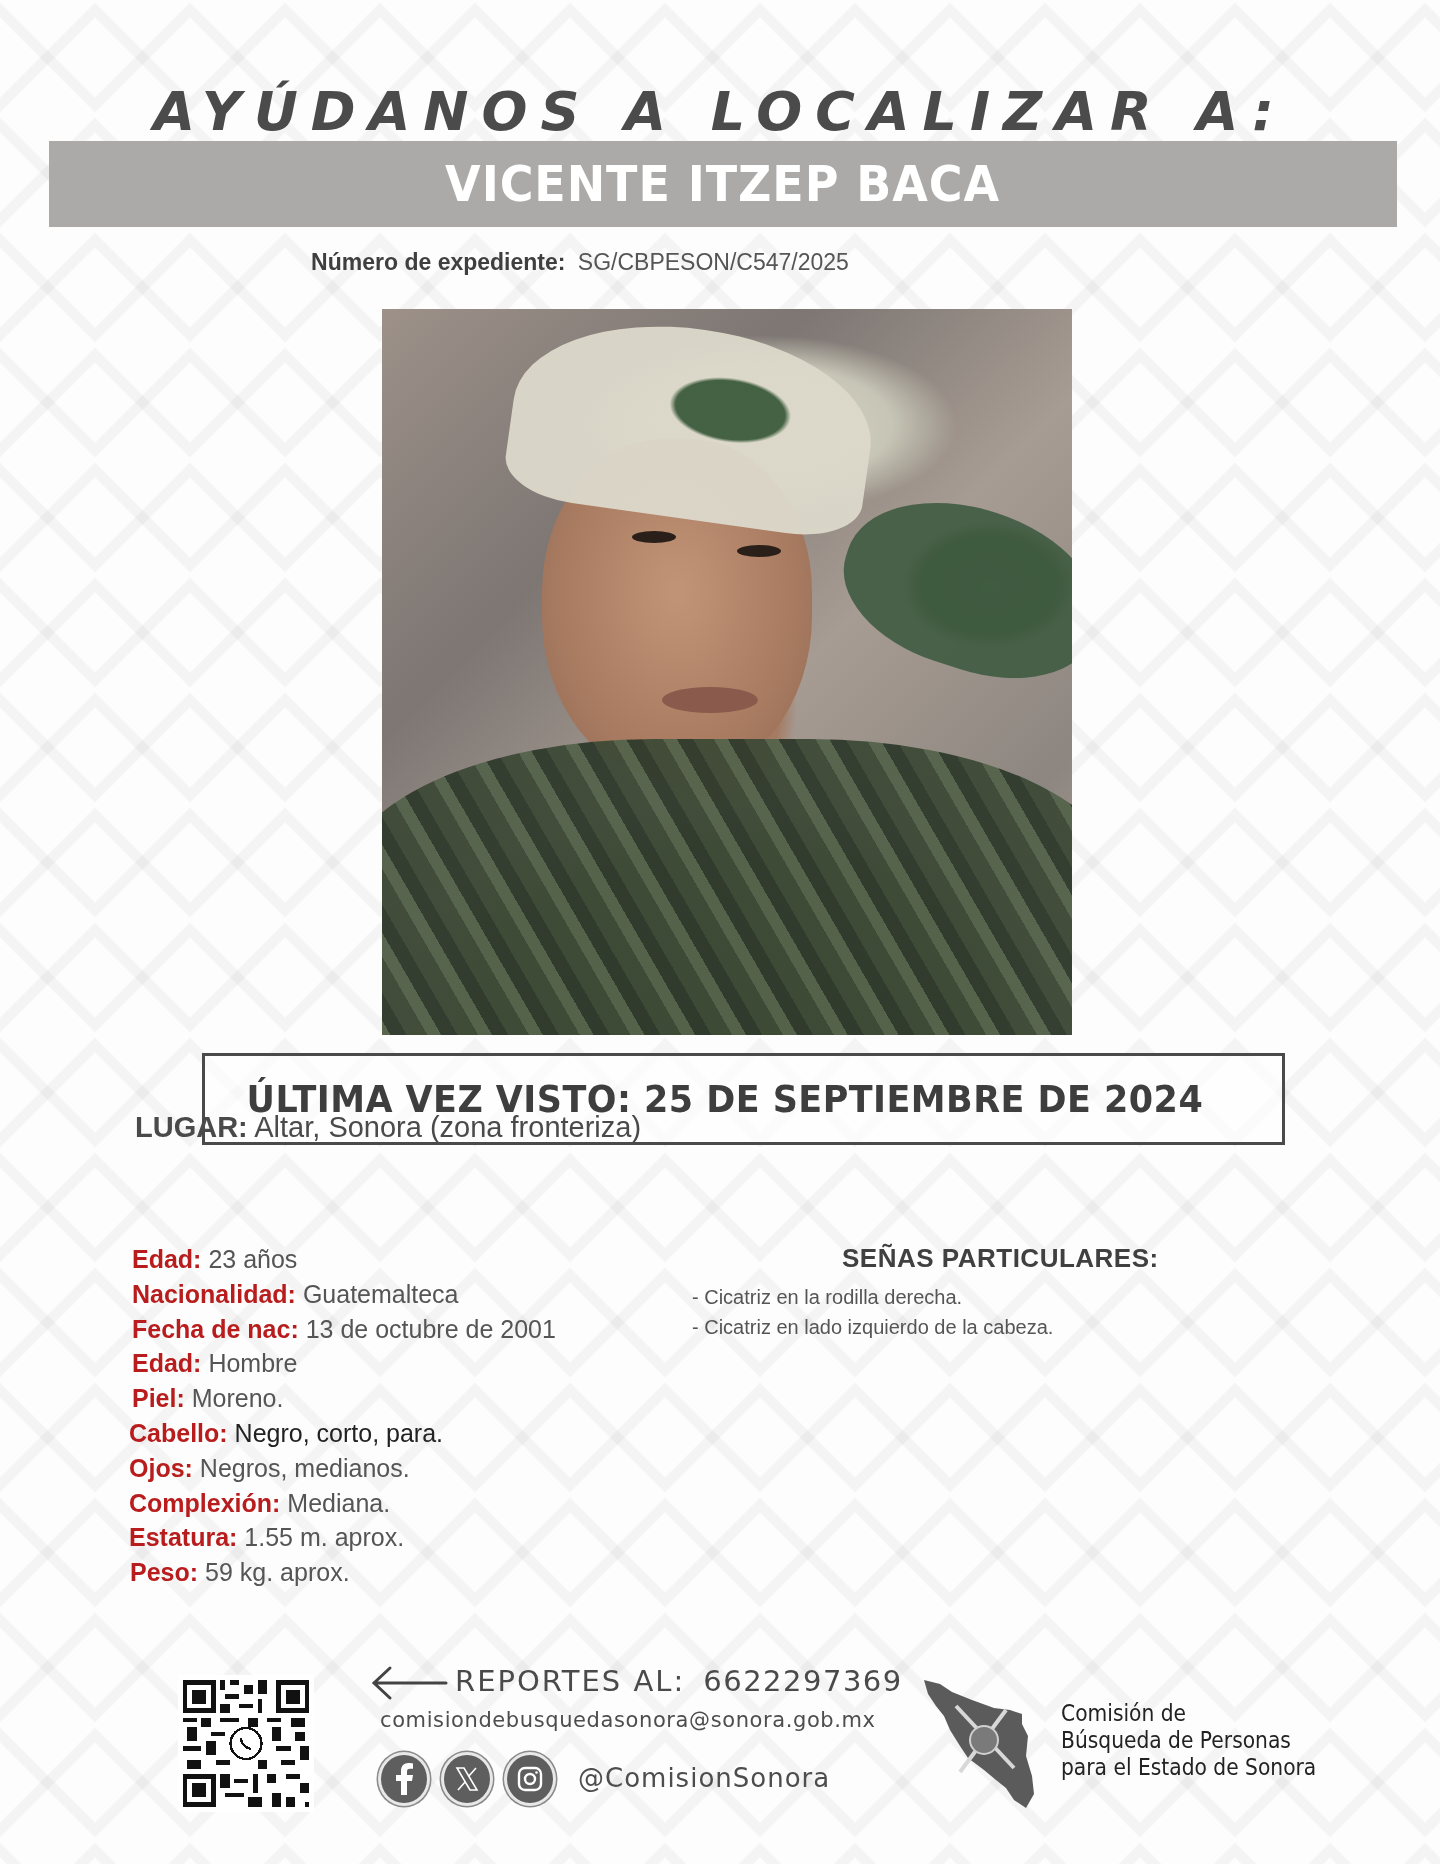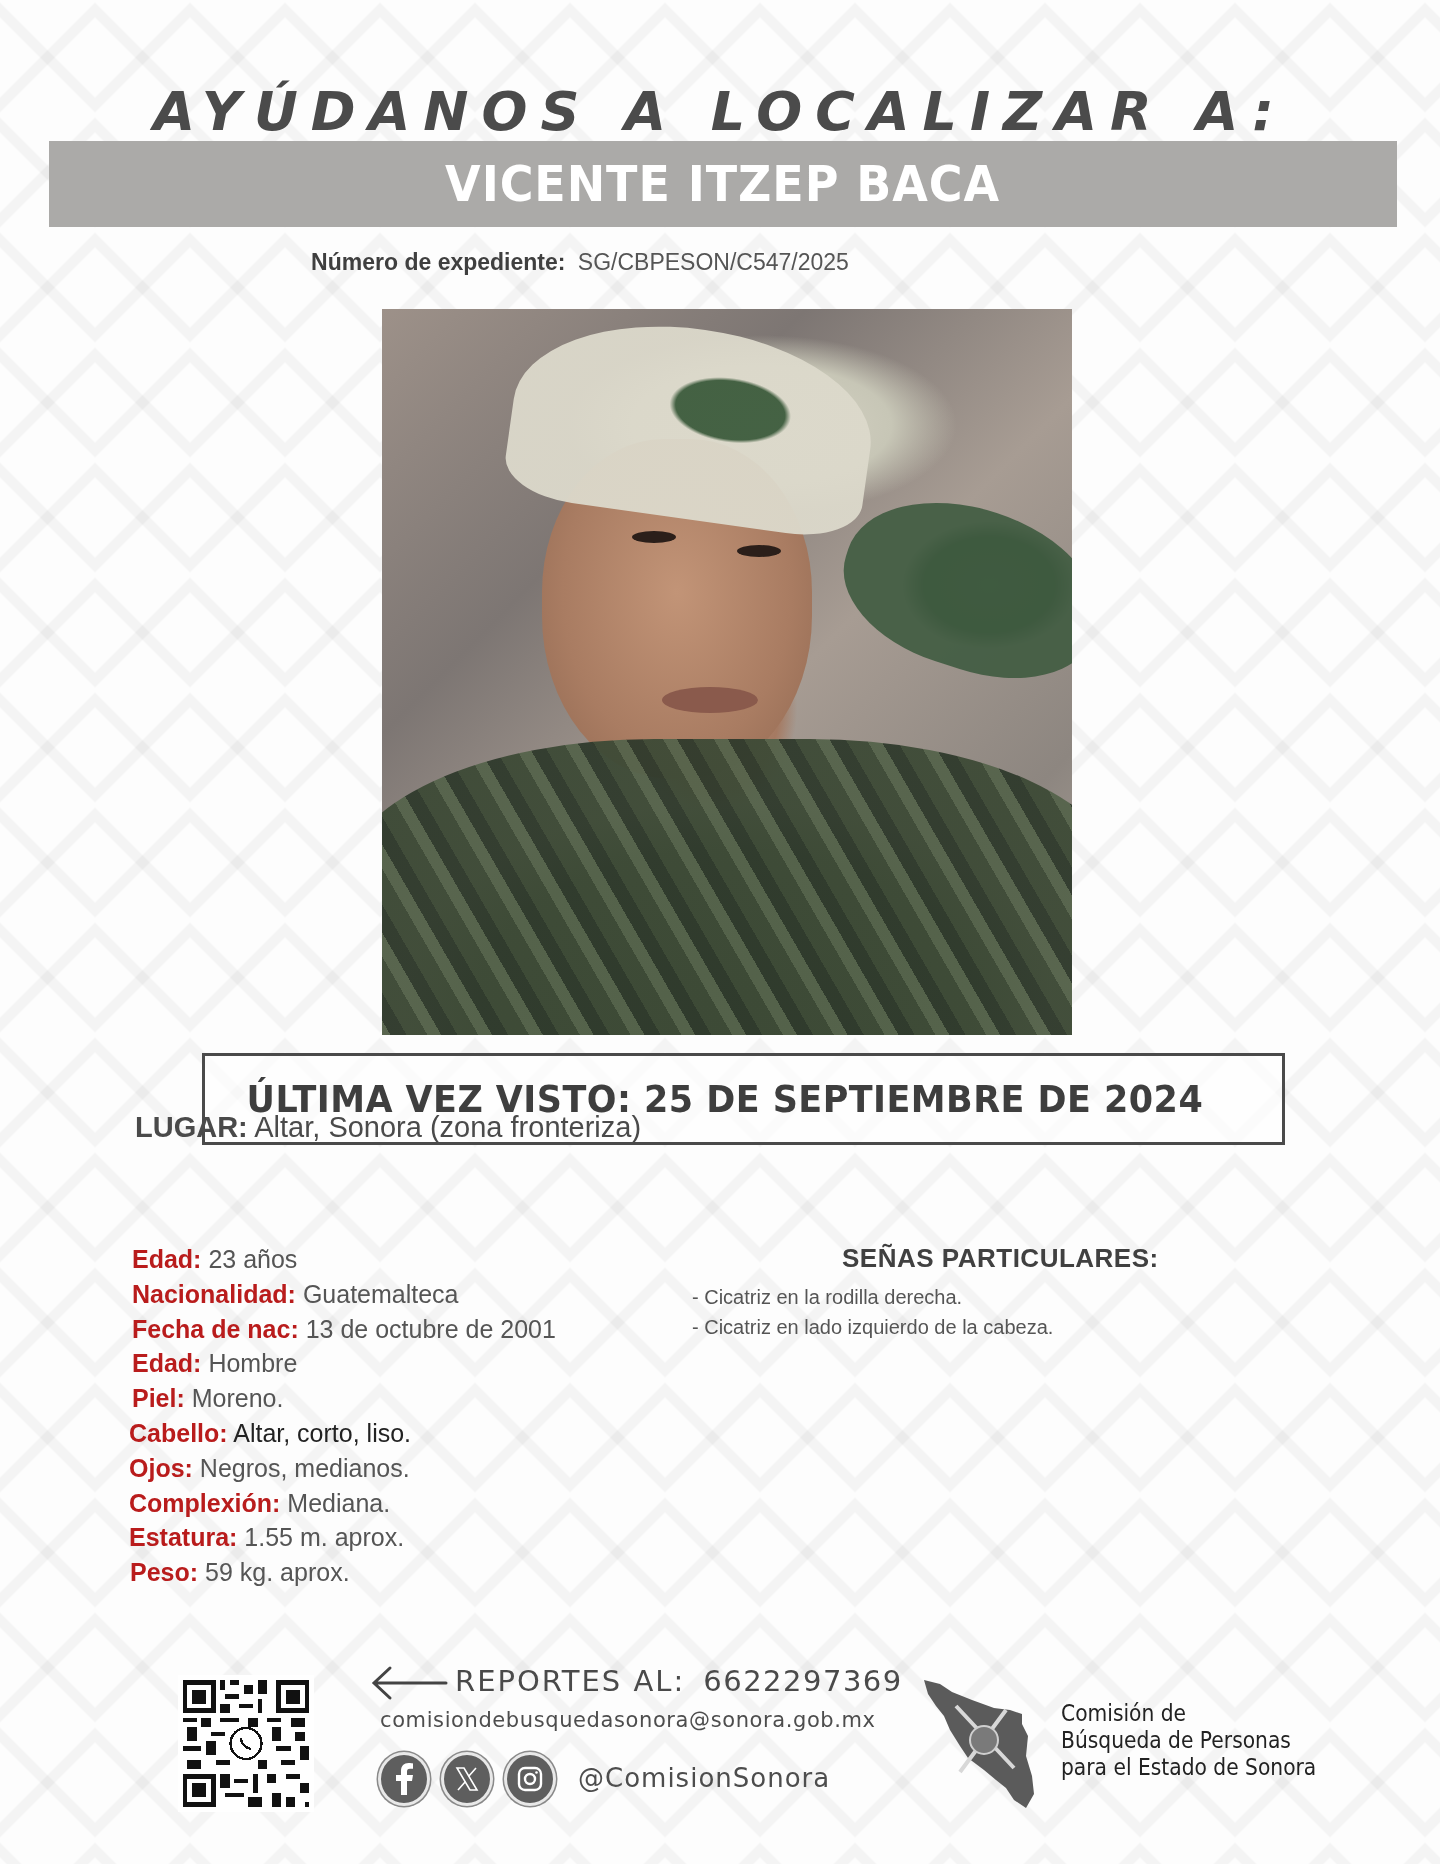--- a/index.html
+++ b/index.html
@@ -168,21 +168,21 @@
   <span class="lbl">LUGAR:</span>
   <span class="val">Altar, Sonora (zona fronteriza)</span>
 </div>
 
 <div class="abs details">
   <div class="detail-row"><span class="lbl">Edad:</span> <span class="val">23 años</span></div>
   <div class="detail-row"><span class="lbl">Nacionalidad:</span> <span class="val">Guatemalteca</span></div>
   <div class="detail-row"><span class="lbl">Fecha de nac:</span> <span class="val">13 de octubre de 2001</span></div>
   <div class="detail-row"><span class="lbl">Edad:</span> <span class="val">Hombre</span></div>
   <div class="detail-row"><span class="lbl">Piel:</span> <span class="val">Moreno.</span></div>
-  <div class="detail-row" style="margin-left:-3px"><span class="lbl">Cabello:</span> <span class="val" style="color:#222">Altar, corto, liso.</span></div>
+  <div class="detail-row" style="margin-left:-3px"><span class="lbl">Cabello:</span> <span class="val" style="color:#222">Negro, corto, para.</span></div>
   <div class="detail-row" style="margin-left:-3px"><span class="lbl">Ojos:</span> <span class="val">Negros, medianos.</span></div>
   <div class="detail-row" style="margin-left:-3px"><span class="lbl">Complexión:</span> <span class="val">Mediana.</span></div>
   <div class="detail-row" style="margin-left:-3px"><span class="lbl">Estatura:</span> <span class="val">1.55 m. aprox.</span></div>
   <div class="detail-row" style="margin-left:-2px"><span class="lbl">Peso:</span> <span class="val">59 kg. aprox.</span></div>
 </div>
 
 <div class="abs marks-title">SEÑAS PARTICULARES:</div>
 <div class="abs marks">
   <div>- Cicatriz en la rodilla derecha.</div>
   <div>- Cicatriz en lado izquierdo de la cabeza.</div>

